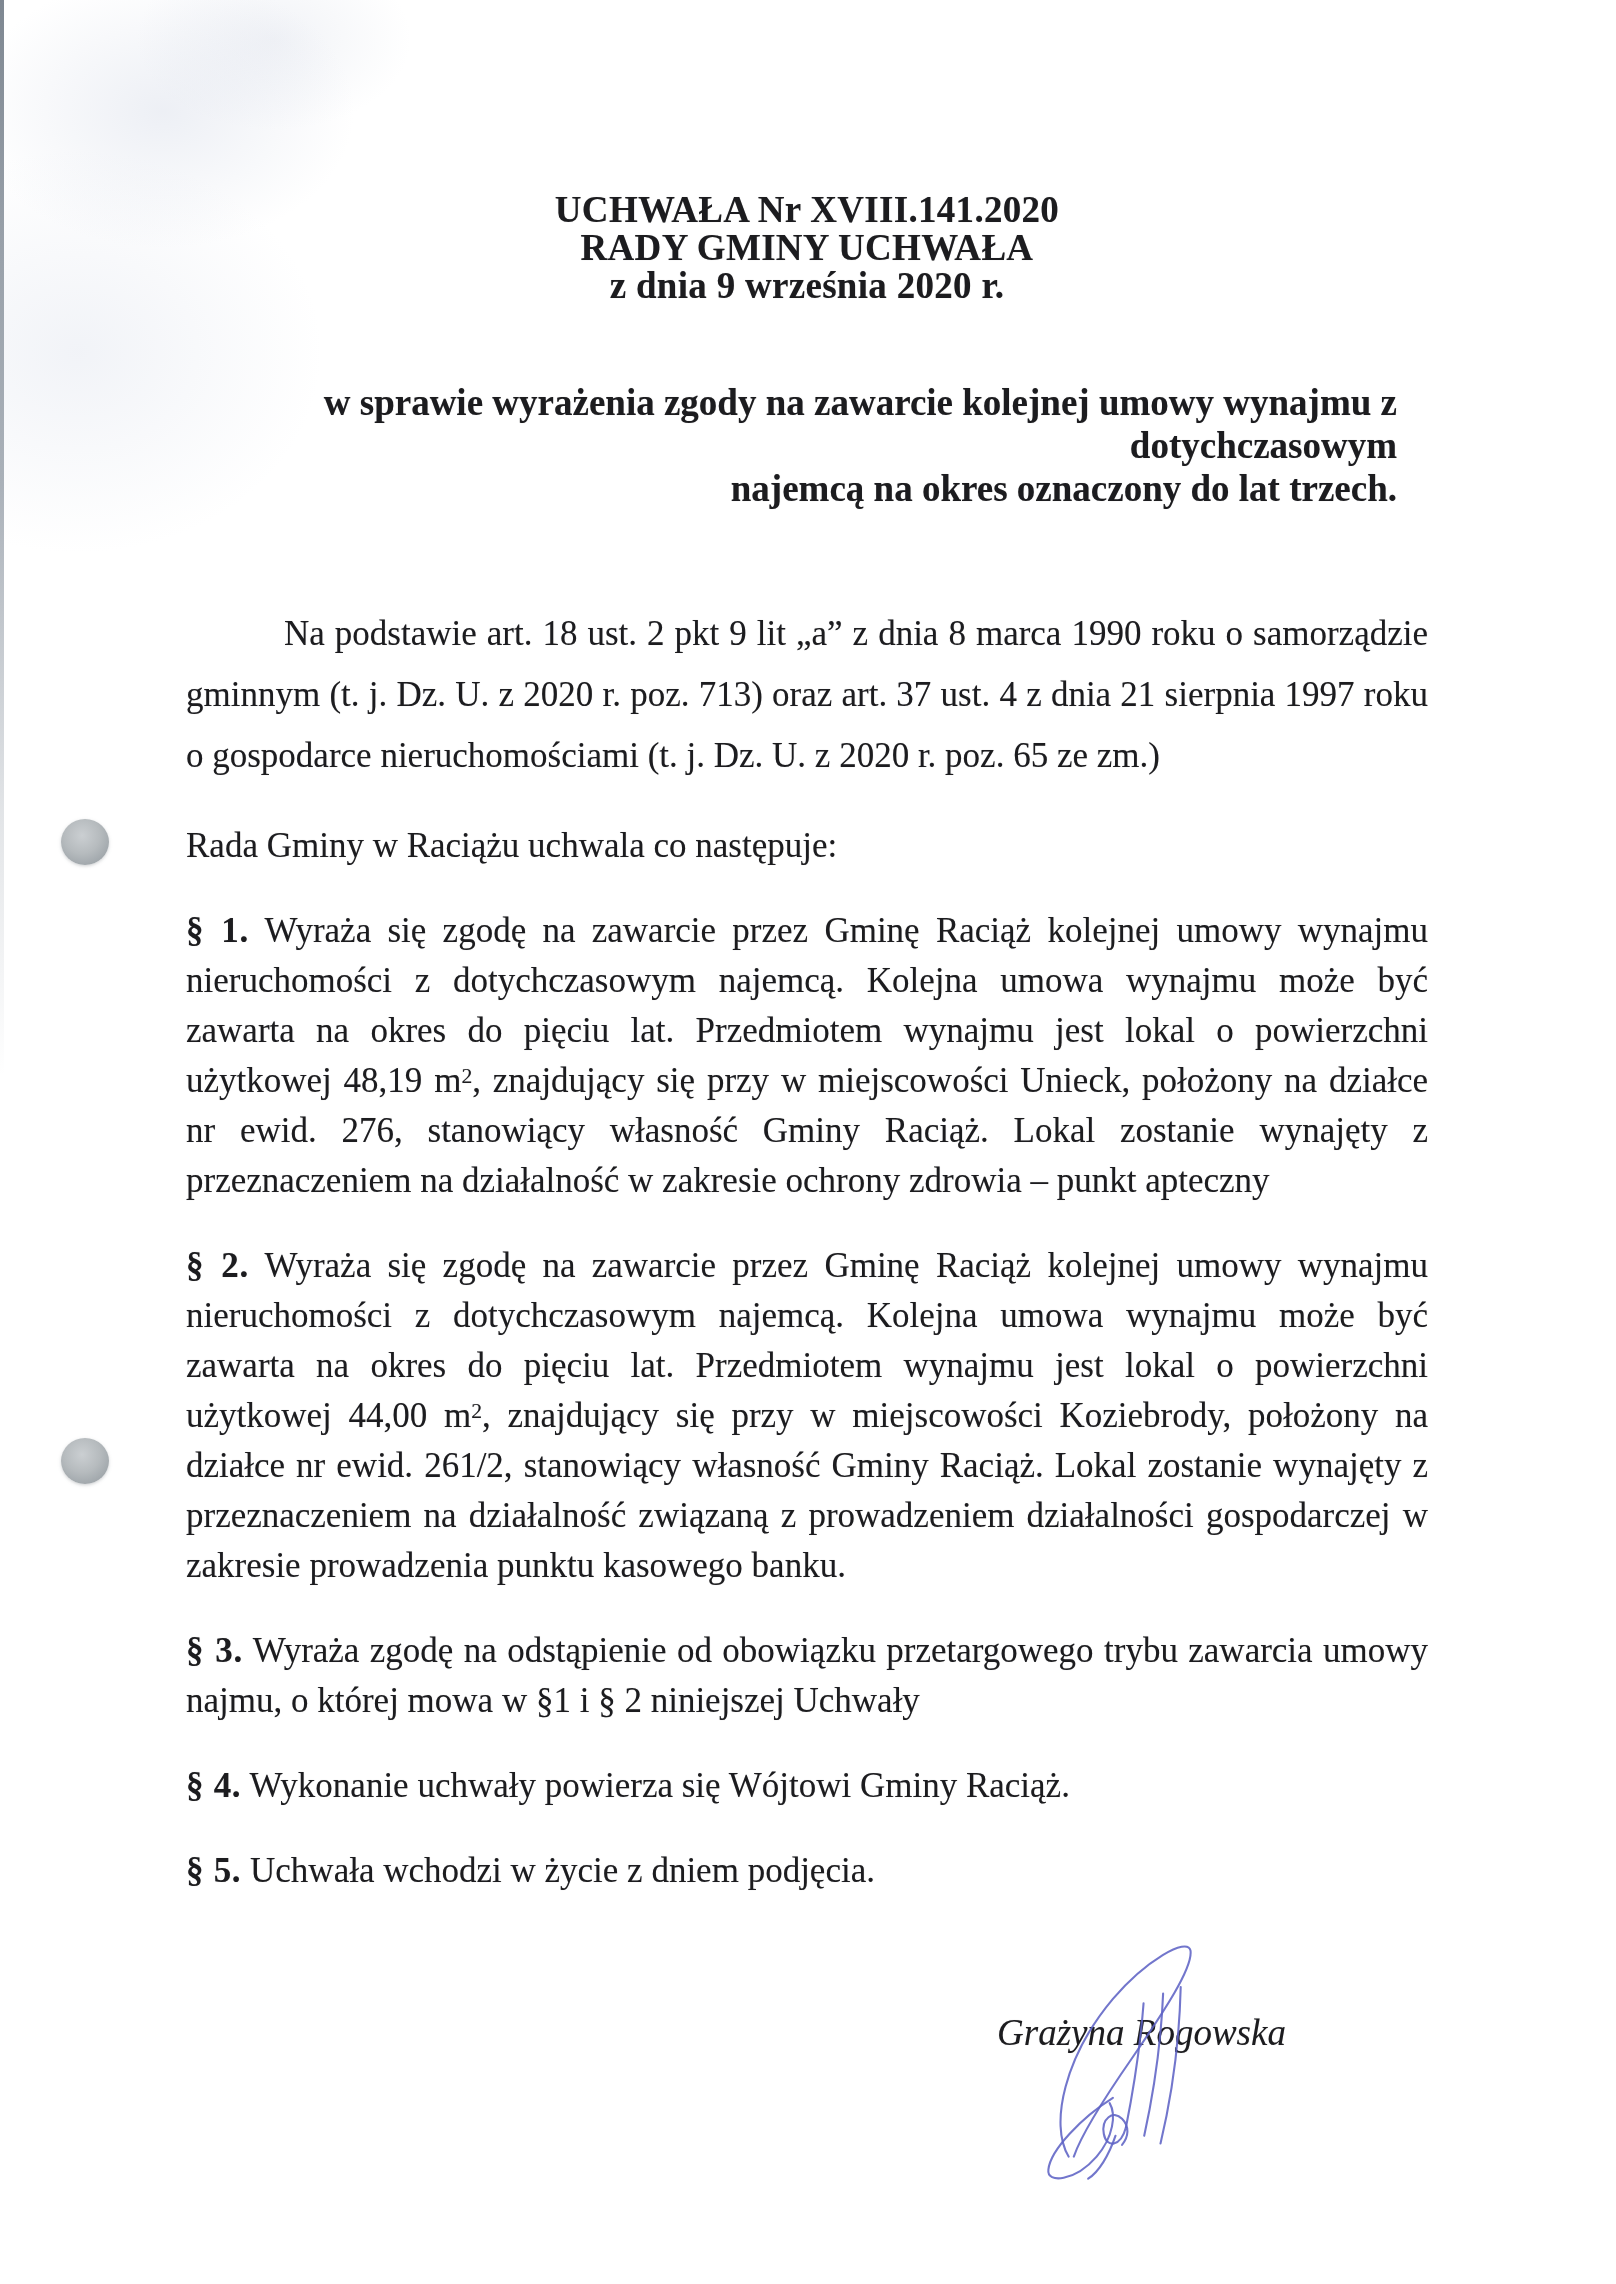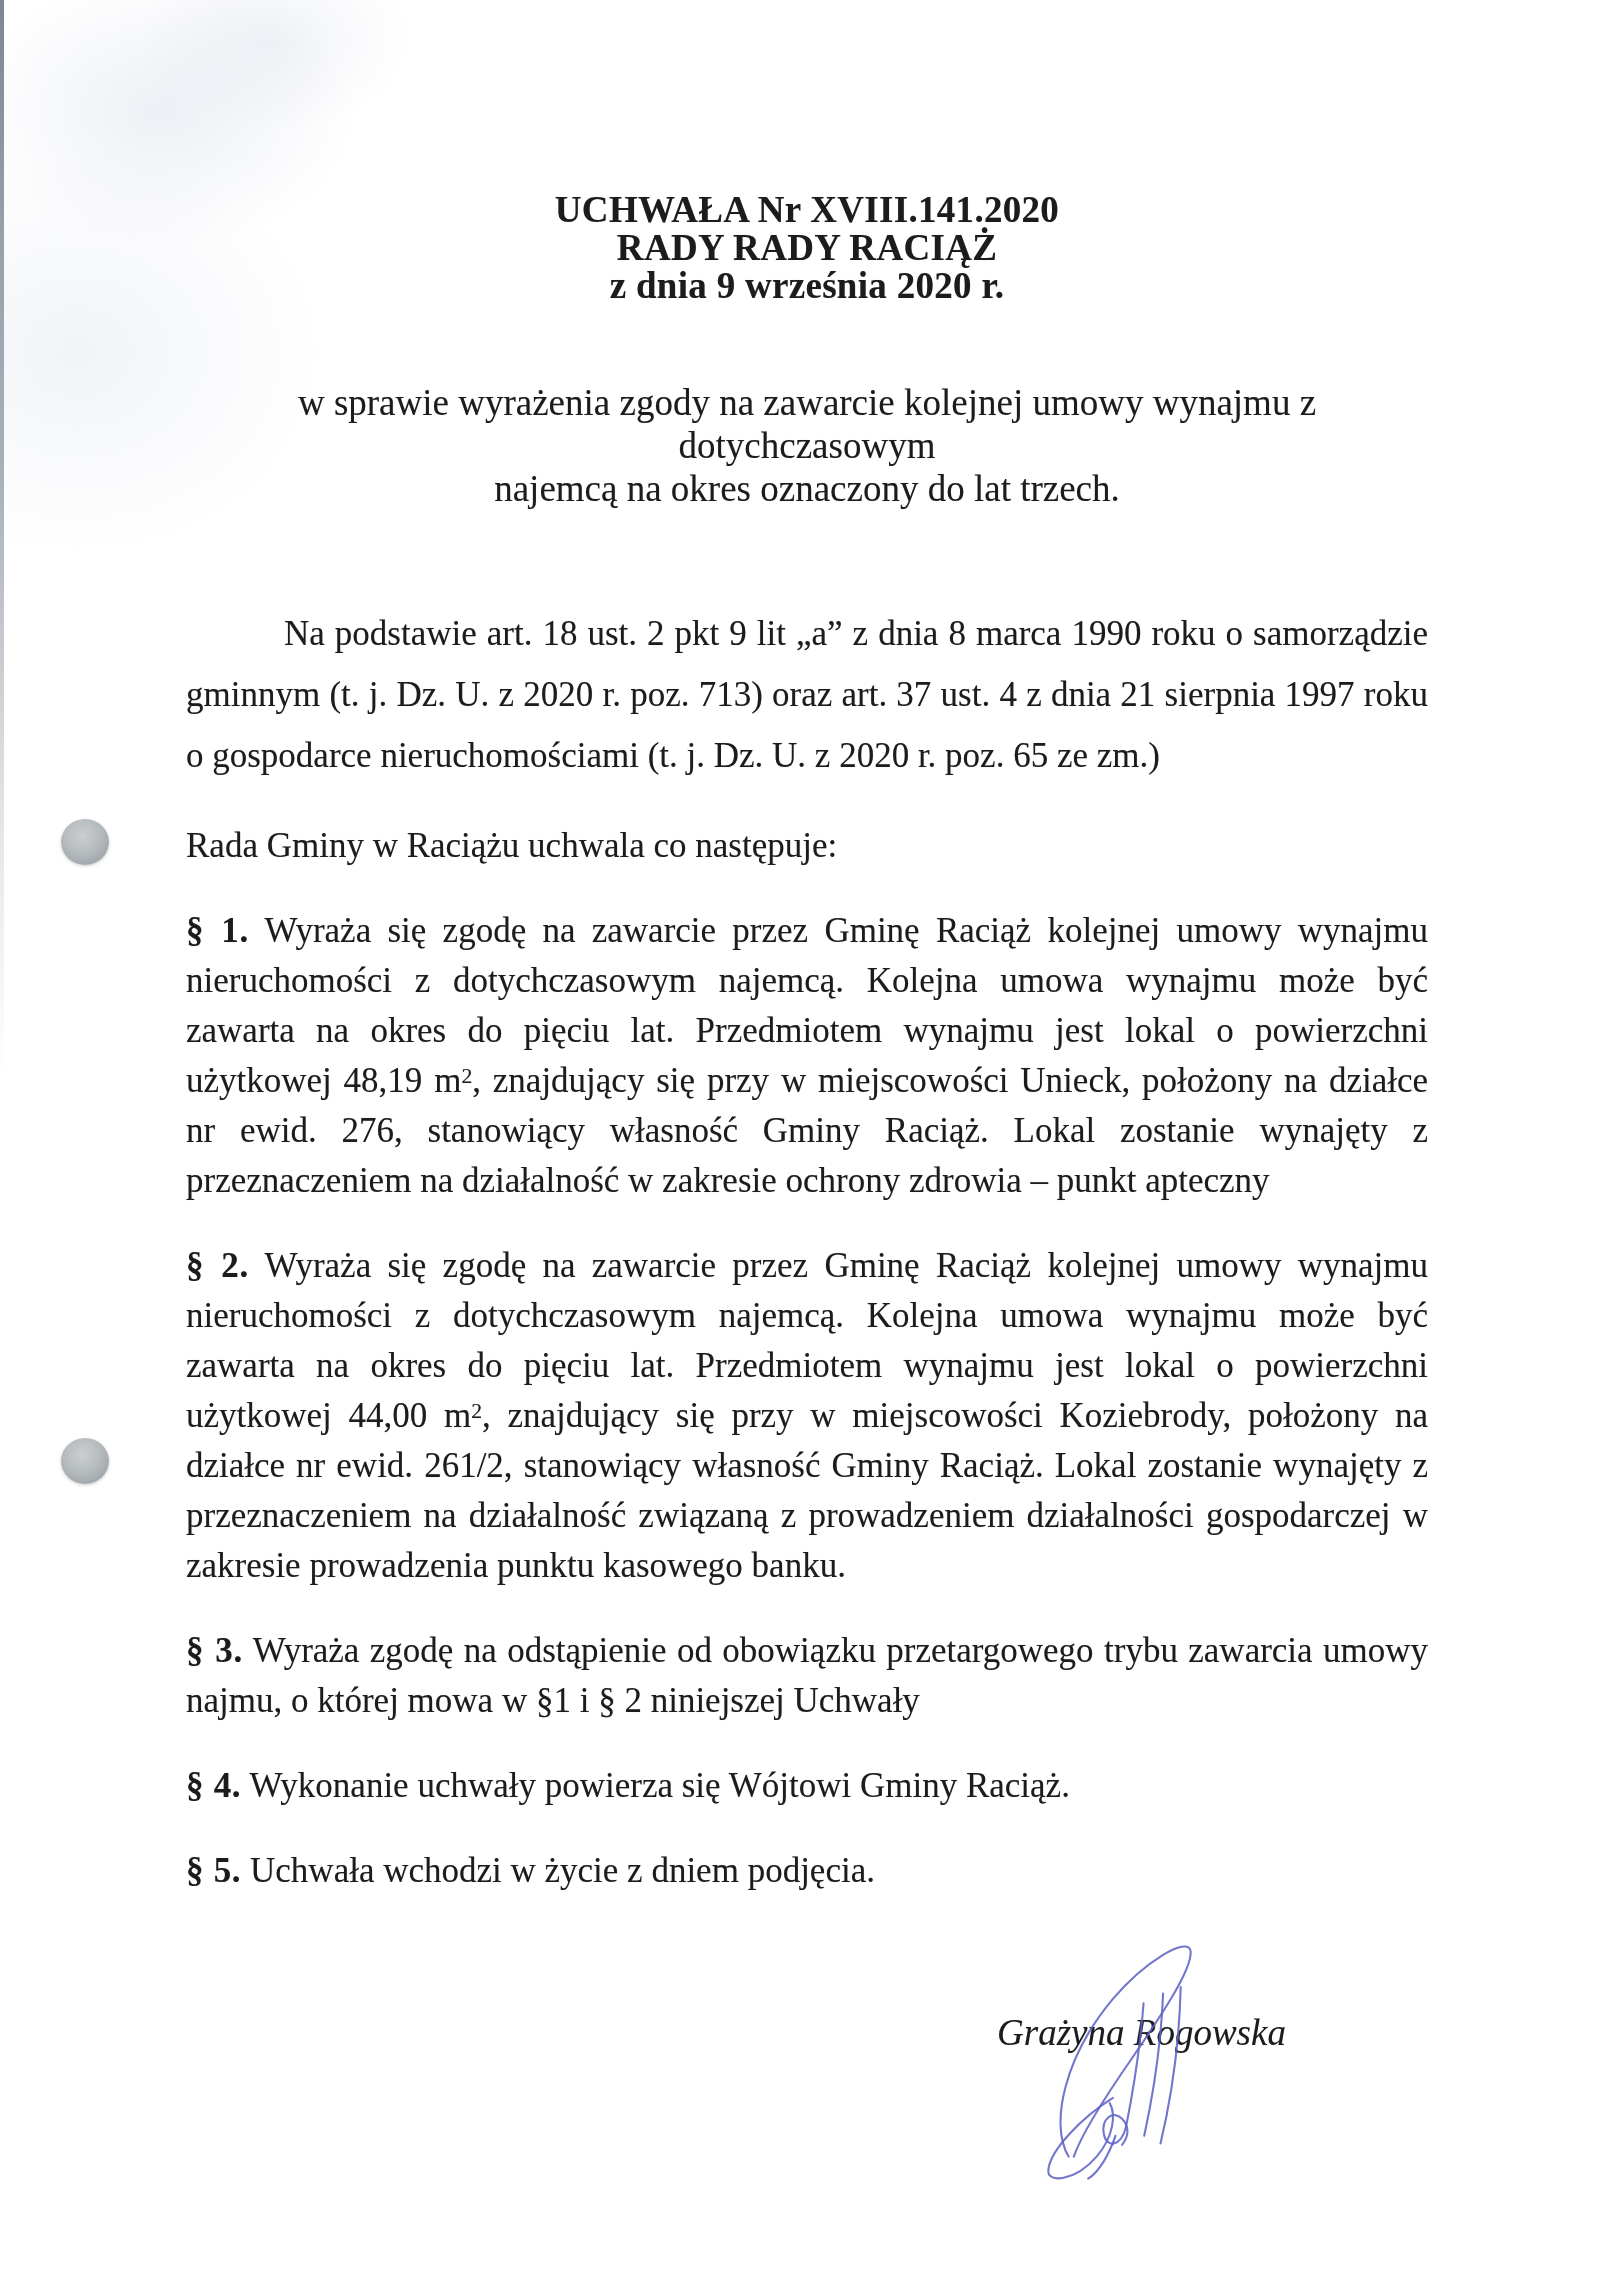--- a/index.html
+++ b/index.html
@@ -44,22 +44,22 @@
   .title-block {
     margin-top: 191px;
     text-align: center;
     font-weight: bold;
     font-size: 37px; line-height: 38px;
     letter-spacing: 0.3px;
   }
   .subject-block {
     margin: 76px auto 0;
     max-width: 1180px;
-    text-align: center;
-    font-weight: normal;
+    text-align: right;
+    font-weight: bold;
     font-size: 37px; line-height: 43px;
   }
   .legal-basis {
     margin-top: 93px;
     text-align: justify;
     text-indent: 98px;
     line-height: 61px;
   }
   .preamble { margin-top: 8px; }
   .sections { display: block; }
@@ -102,21 +102,21 @@
 
   <div class="corner-noise"></div>
   <div class="edge-strip"></div>
   <div class="hole-punch top"></div>
   <div class="hole-punch bottom"></div>
 
   <div class="content">
 
     <div class="title-block">
       <div>UCHWAŁA Nr XVIII.141.2020</div>
-      <div>RADY RADY RACIĄŻ</div>
+      <div>RADY GMINY UCHWAŁA</div>
       <div>z dnia 9 września 2020 r.</div>
     </div>
 
     <div class="subject-block">
       <div>w sprawie wyrażenia zgody na zawarcie kolejnej umowy wynajmu z dotychczasowym</div>
       <div>najemcą na okres oznaczony do lat trzech.</div>
     </div>
 
     <p class="legal-basis">Na podstawie art. 18 ust. 2 pkt 9 lit „a” z dnia 8 marca 1990 roku o samorządzie gminnym (t. j. Dz. U. z 2020 r. poz. 713) oraz art. 37 ust. 4  z dnia 21 sierpnia 1997 roku o gospodarce nieruchomościami (t. j. Dz. U. z 2020 r. poz. 65 ze zm.)</p>
 

